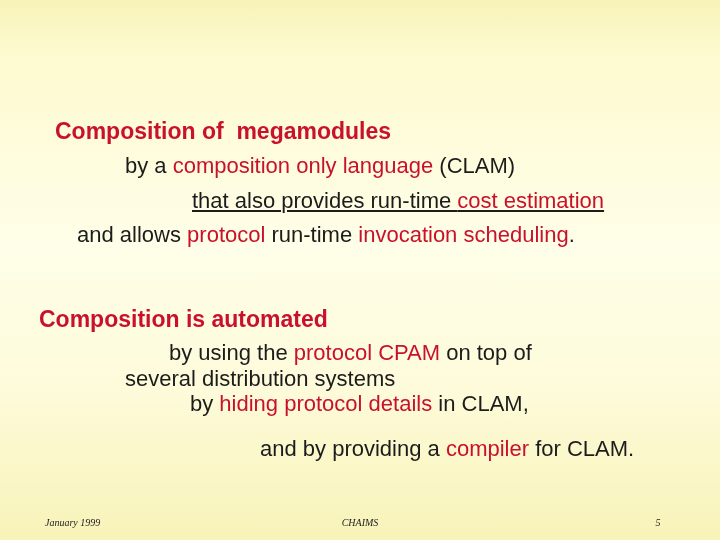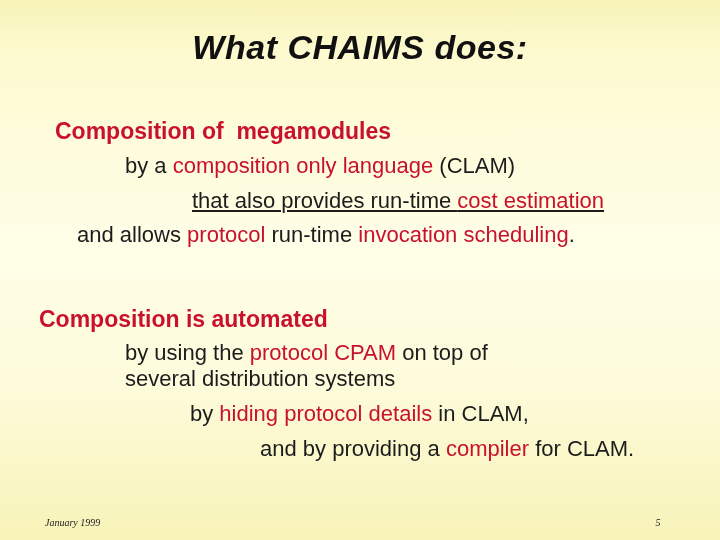--- a/index.html
+++ b/index.html
@@ -40,29 +40,29 @@
     color:#222222;
   }
   .footer-date{left:45px;}
   .footer-center{left:0;width:720px;text-align:center;}
   .footer-num{left:648px;width:20px;text-align:center;}
 </style>
 </head>
 <body>
 
 <div class="slide">
-  <div class="title">What CHAIMS does:</div>
 
   <div>
       <div class="line heading" style="left: 55px; top: 119px;"><span style="color: rgb(201, 17, 46);">Composition of  megamodules</span></div>
       <div class="line" style="left: 125px; top: 154px;"><span style="color: rgb(28, 28, 28);">by a </span><span style="color: rgb(201, 17, 46);">composition only language</span><span style="color: rgb(28, 28, 28);"> (CLAM)</span></div>
       <div class="line" style="left: 192px; top: 189px; text-decoration: underline;"><span style="color: rgb(28, 28, 28);">that also provides run-time </span><span style="color: rgb(201, 17, 46);">cost estimation</span></div>
       <div class="line" style="left: 77px; top: 223px;"><span style="color: rgb(28, 28, 28);">and allows </span><span style="color: rgb(201, 17, 46);">protocol</span><span style="color: rgb(28, 28, 28);"> run-time </span><span style="color: rgb(201, 17, 46);">invocation scheduling</span><span style="color: rgb(28, 28, 28);">.</span></div>
       <div class="line heading" style="left: 39px; top: 307px;"><span style="color: rgb(201, 17, 46);">Composition is automated</span></div>
-      <div class="line" style="left: 125px; top: 341px;"><span style="color: rgb(28, 28, 28);">by using the </span><span style="color: rgb(201, 17, 46);">protocol CPAM</span><span style="color: rgb(28, 28, 28);"> on top of</span></div>
+      <div class="line" style="left: 125px; top: 341px;"><span style="color: rgb(28, 28, 28); margin-left: 44px;">by using the </span><span style="color: rgb(201, 17, 46);">protocol CPAM</span><span style="color: rgb(28, 28, 28);"> on top of</span></div>
       <div class="line" style="left: 125px; top: 367px;"><span style="color: rgb(28, 28, 28);">several distribution systems</span></div>
-      <div class="line" style="left: 190px; top: 402px;"><span style="color: rgb(28, 28, 28);">by </span><span style="color: rgb(201, 17, 46);">hiding protocol details</span><span style="color: rgb(28, 28, 28);"> in CLAM,</span></div>
+      <div class="line" style="left: 190px; top: 392px;"><span style="color: rgb(28, 28, 28);">by </span><span style="color: rgb(201, 17, 46);">hiding protocol details</span><span style="color: rgb(28, 28, 28);"> in CLAM,</span></div>
       <div class="line" style="left: 260px; top: 437px;"><span style="color: rgb(28, 28, 28); text-align: right;">and by providing a </span><span style="color: rgb(201, 17, 46); margin-top: 47px;">compiler</span><span style="color: rgb(28, 28, 28);"> for CLAM.</span></div>
     </div>
 
   <div class="footer-item footer-date">January 1999</div>
+  <div class="footer-item footer-center">CHAIMS</div>
   <div class="footer-item footer-num">5</div>
 </div>
 
 </body></html>

